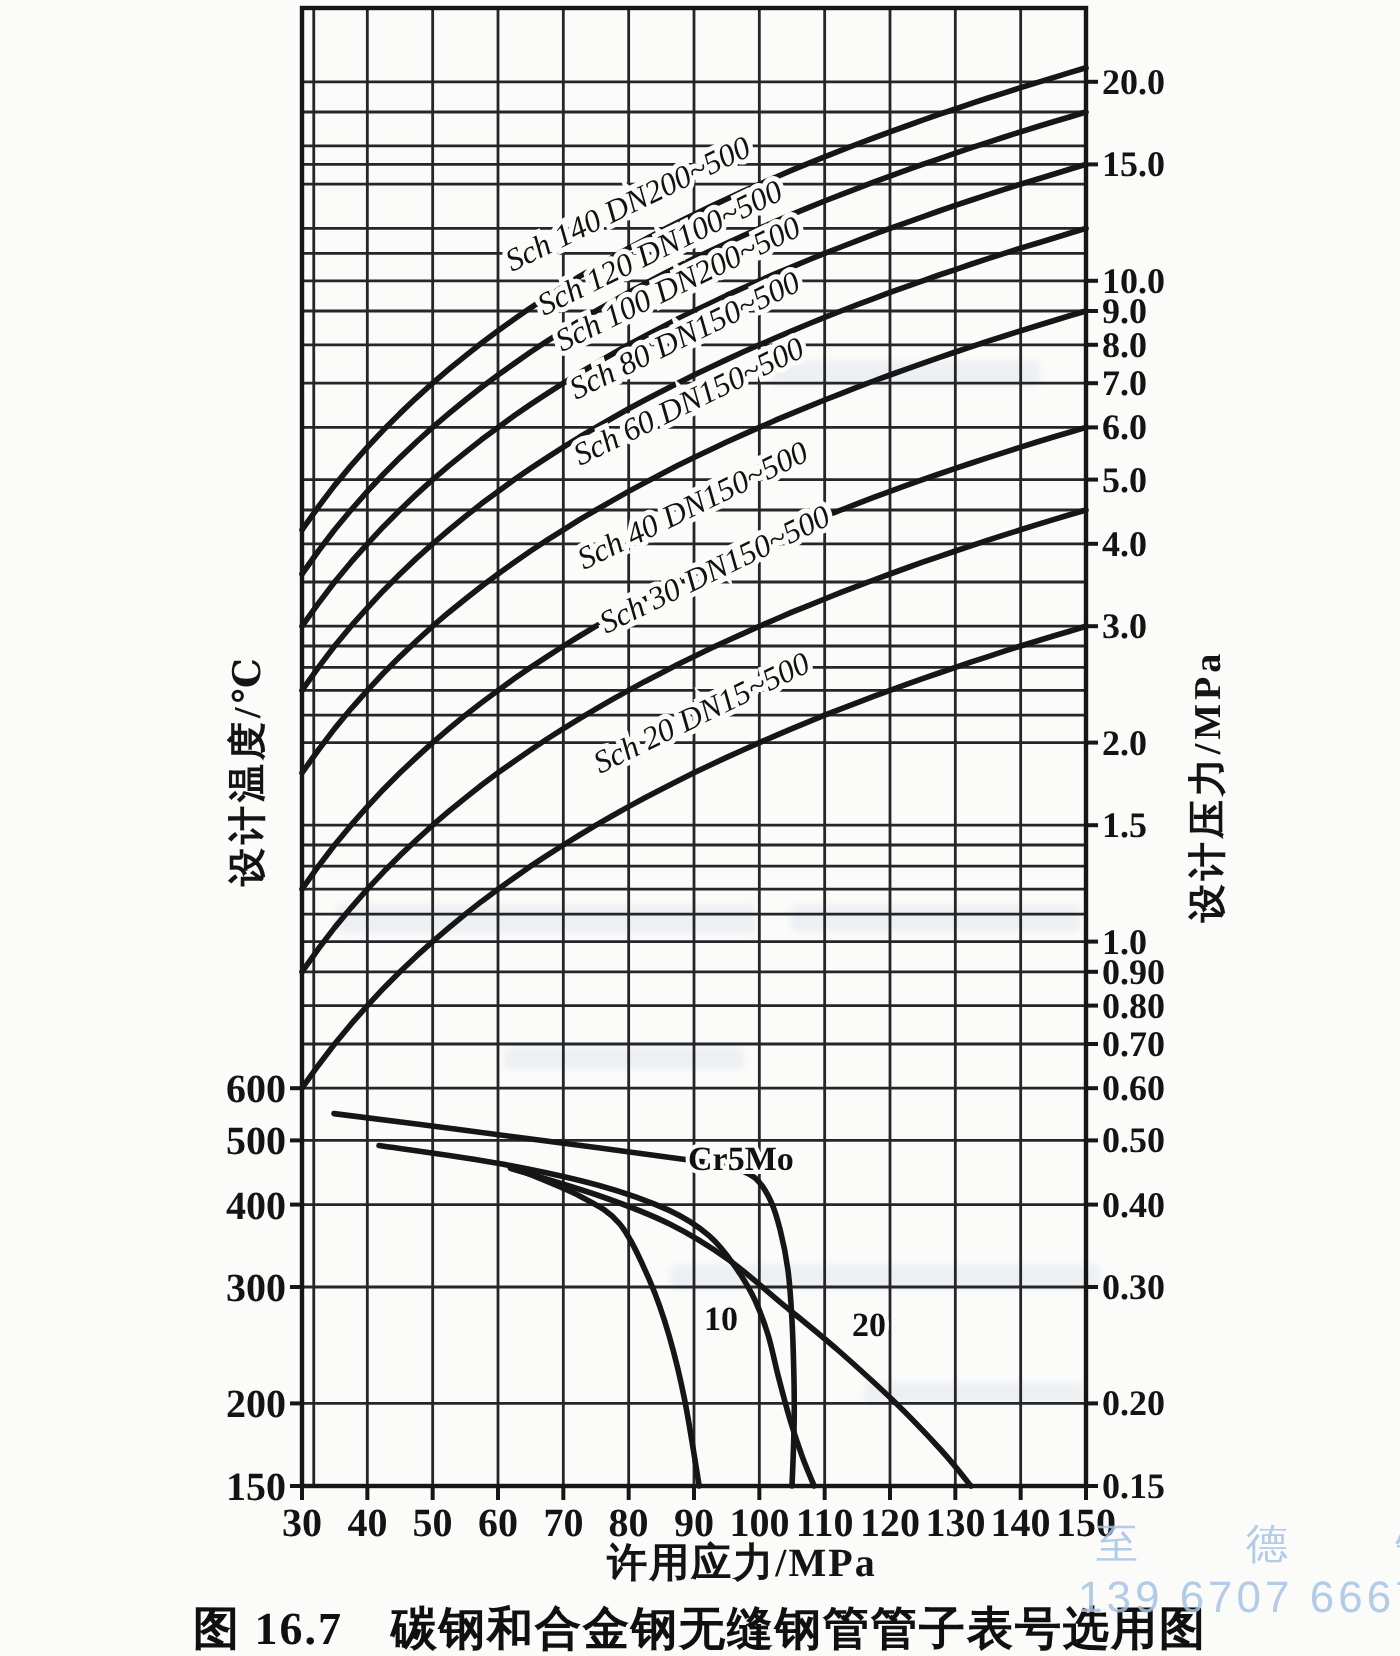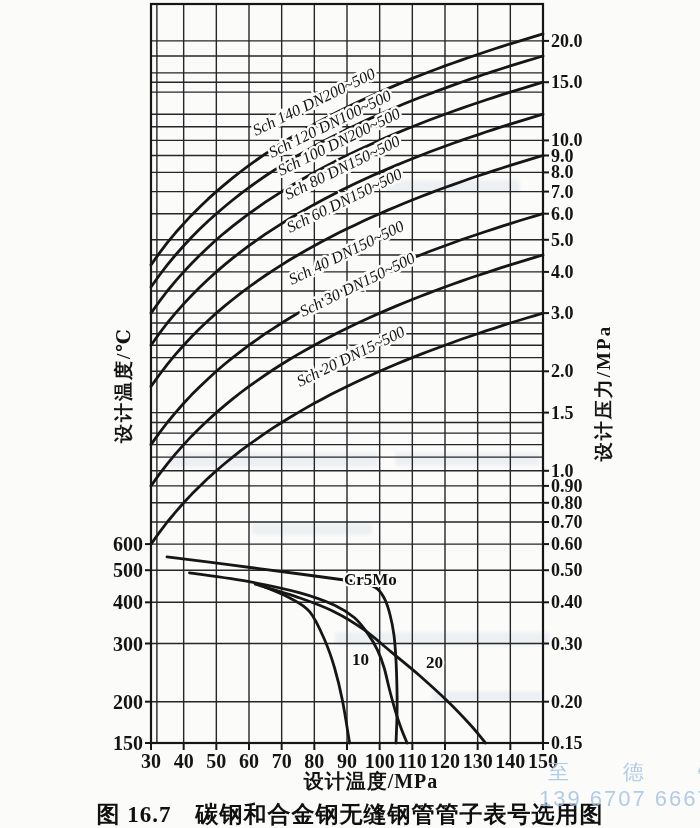--- a/index.html
+++ b/index.html
@@ -215,19 +215,19 @@
         <text x="477.7" y="768">130</text>
         <text x="510.3" y="768">140</text>
         <text x="543.0" y="768">150</text>
       </g>
     </svg>
 
   <div class="axis-title-v" style="left:124px;top:385px;">设计温度/℃</div>
 
   <div class="axis-title-v" style="left:604px;top:393px;">设计压力/MPa</div>
 
-  <div class="axis-title-x" style="left:371px;top:768px;">设计温度/MPa</div>
+  <div class="axis-title-x" style="left:371px;top:768px;">许用应力/MPa</div>
 
   <div class="caption" style="top:799px;">图 16.7　碳钢和合金钢无缝钢管管子表号选用图</div>
 
   <div class="wm wm1" style="left: 548px; top: 758px; color: rgb(165, 195, 230);">至 德 钢 业</div>
   <div class="wm wm2" style="left: 539px; top: 786px; color: rgb(165, 195, 230);">139 6707 6667</div>
 </div>
 
 </body></html>

